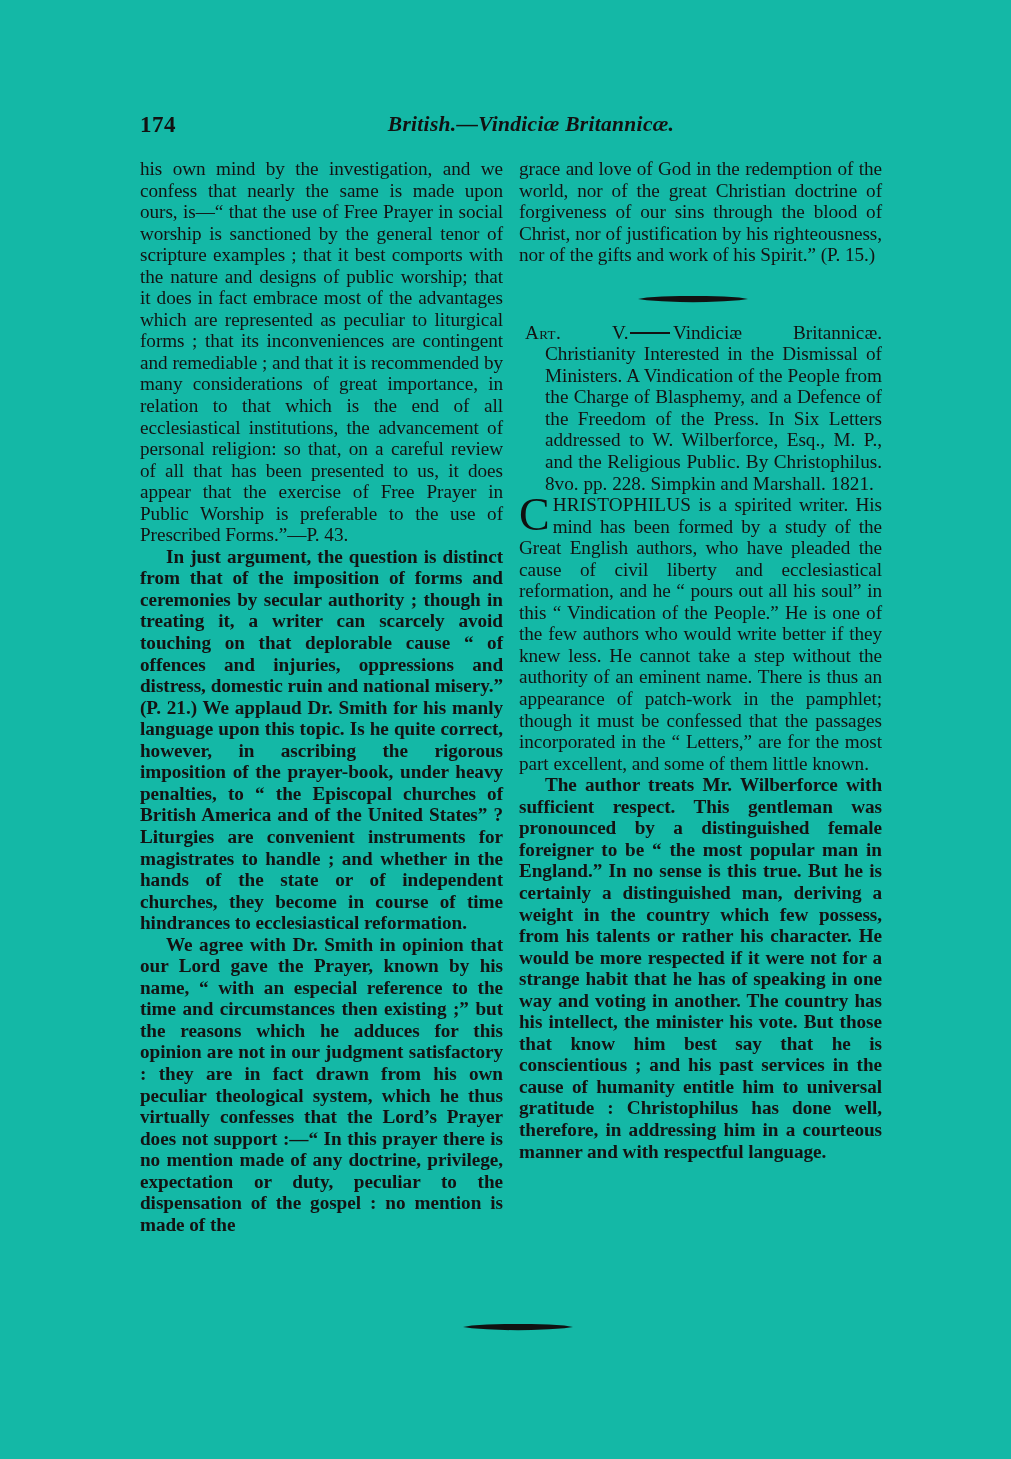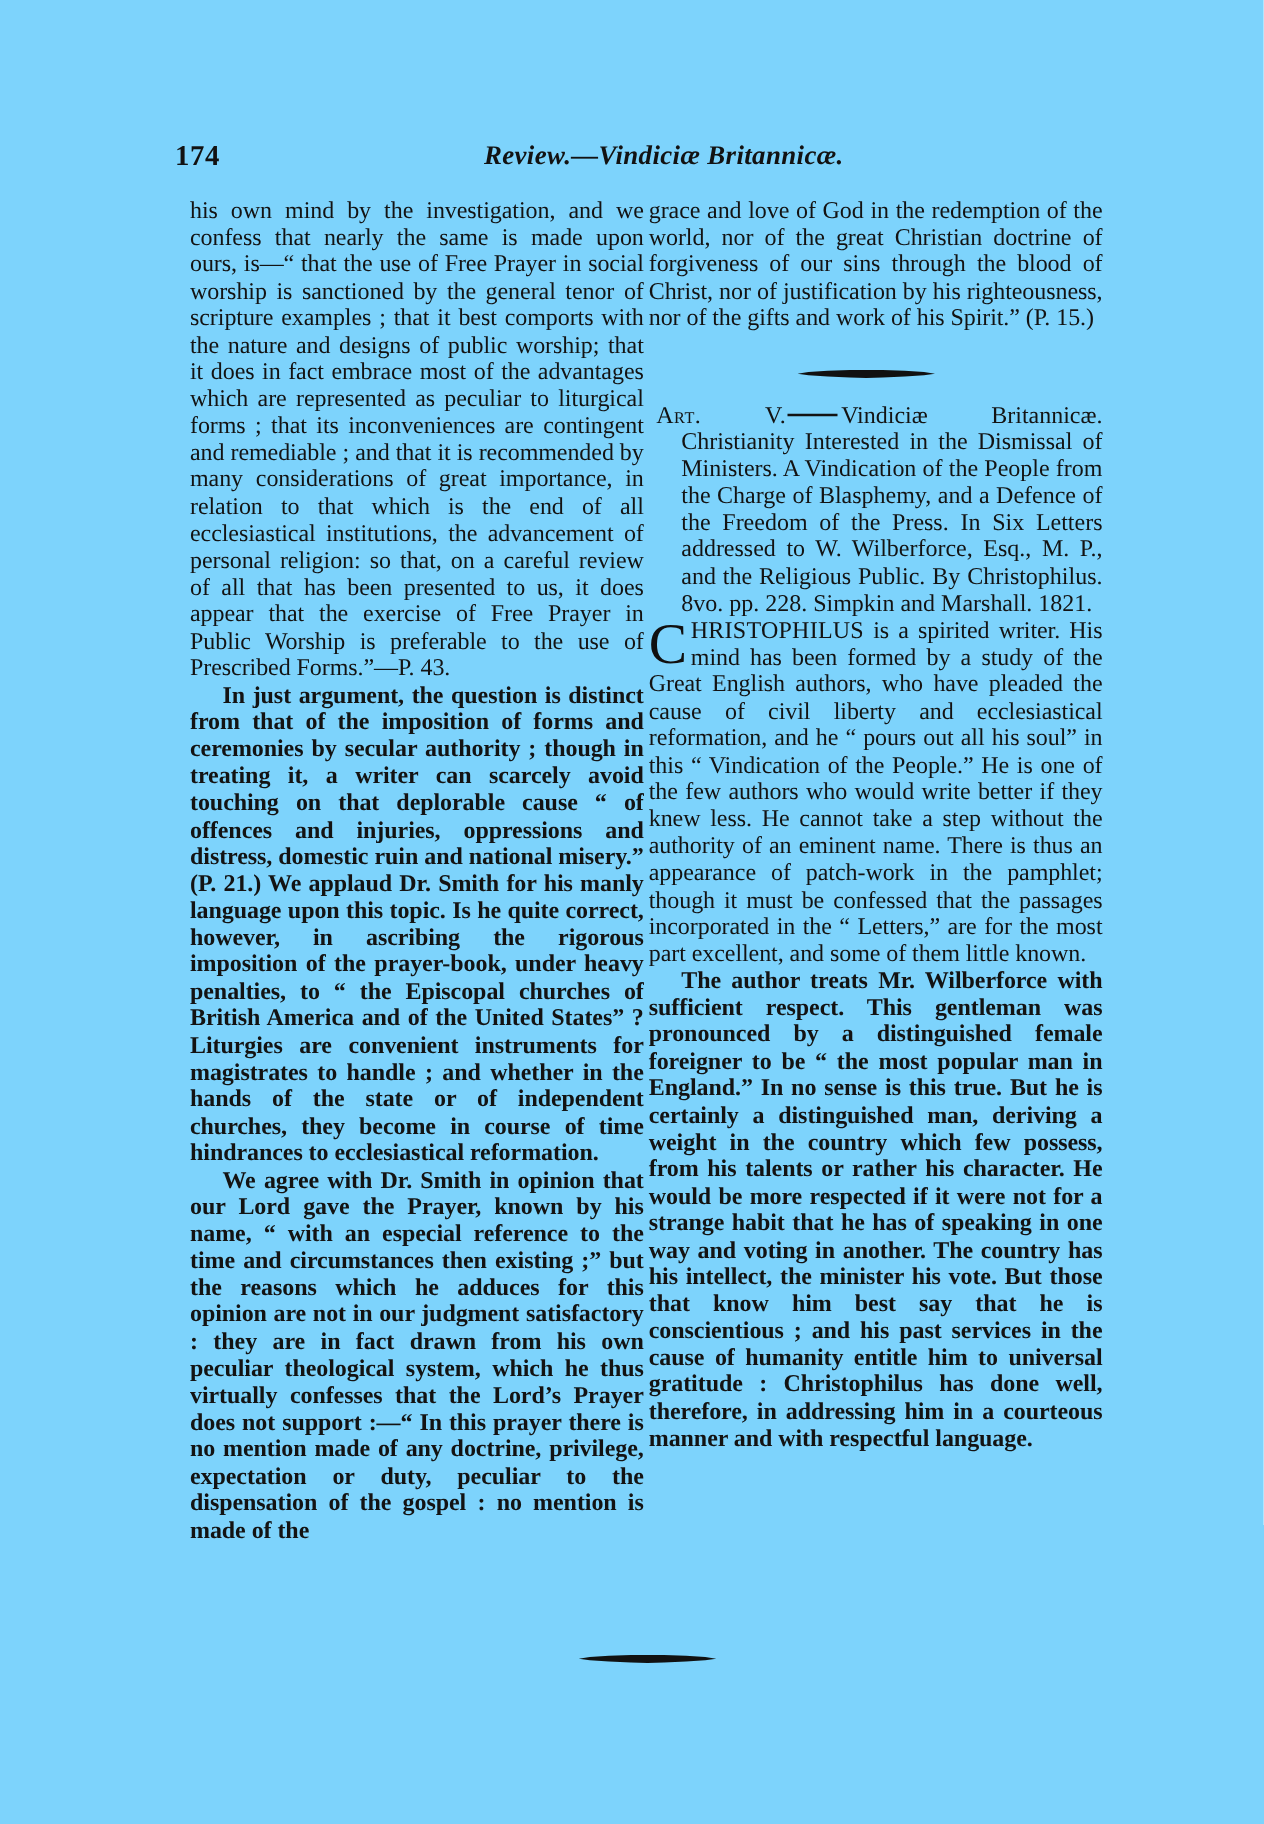--- a/index.html
+++ b/index.html
@@ -10,21 +10,21 @@
   }
   body {
     font-family: "Liberation Serif", "DejaVu Serif", serif;
     color: #111111;
   }
 
   .page {
     position: relative;
     width: 1011px;
     height: 1459px;
-    background: #7dd3fc;
+    background: #14b8a6;
     overflow: hidden;
     box-sizing: border-box;
   }
 
   
   .running-head {
     position: absolute;
     left: 140px;
     top: 112px;
     width: 740px;
@@ -58,21 +58,21 @@
     position: absolute;
     left: 140px;
     top: 158px;
     width: 742px;
   }
   .col {
     position: absolute;
     top: 0;
     width: 363px;
   }
-  .col-left  { left: 12px; }
+  .col-left  { left: 0; }
   .col-right { left: 379px; }
 
   p.para {
     margin: 0;
     font-size: 19.2px;
     line-height: 21.55px;
     text-align: justify;
     text-justify: inter-word;
     letter-spacing: -0.05px;
     color: #131313;
@@ -160,21 +160,21 @@
     margin-top: 16px;
   }
 </style>
 </head>
 <body>
 
 <div class="page">
 
   <div class="running-head">
     <span class="folio">174</span>
-    <span class="head-title">Review.—Vindiciæ Britannicæ.</span>
+    <span class="head-title">British.—Vindiciæ Britannicæ.</span>
   </div>
 
   <div class="columns">
 
     <div class="col col-left">
       <p class="para">his own mind by the investigation, and we confess that nearly the same is made upon ours, is—“ that the use of Free Prayer in social worship is sanctioned by the general tenor of scripture examples ; that it best comports with the nature and designs of public worship; that it does in fact embrace most of the advantages which are represented as peculiar to liturgical forms ; that its inconveniences are contingent and remediable ; and that it is recommended by many considerations of great importance, in relation to that which is the end of all ecclesiastical institutions, the advancement of personal religion: so that, on a careful review of all that has been presented to us, it does appear that the exercise of Free Prayer in Public Worship is preferable to the use of Prescribed Forms.”—P. 43.</p>
       <p class="para indent">In just argument, the question is distinct from that of the imposition of forms and ceremonies by secular authority ; though in treating it, a writer can scarcely avoid touching on that deplorable cause “ of offences and injuries, oppressions and distress, domestic ruin and national misery.” (P. 21.) We applaud Dr. Smith for his manly language upon this topic. Is he quite correct, however, in ascribing the rigorous imposition of the prayer-book, under heavy penalties, to “ the Episcopal churches of British America and of the United States” ? Liturgies are convenient instruments for magistrates to handle ; and whether in the hands of the state or of independent churches, they become in course of time hindrances to ecclesiastical reformation.</p>
       <p class="para indent">We agree with Dr. Smith in opinion that our Lord gave the Prayer, known by his name, “ with an especial reference to the time and circumstances then existing ;” but the reasons which he adduces for this opinion are not in our judgment satisfactory : they are in fact drawn from his own peculiar theological system, which he thus virtually confesses that the Lord’s Prayer does not support :—“ In this prayer there is no mention made of any doctrine, privilege, expectation or duty, peculiar to the dispensation of the gospel : no mention is made of the</p>
     </div>
 

